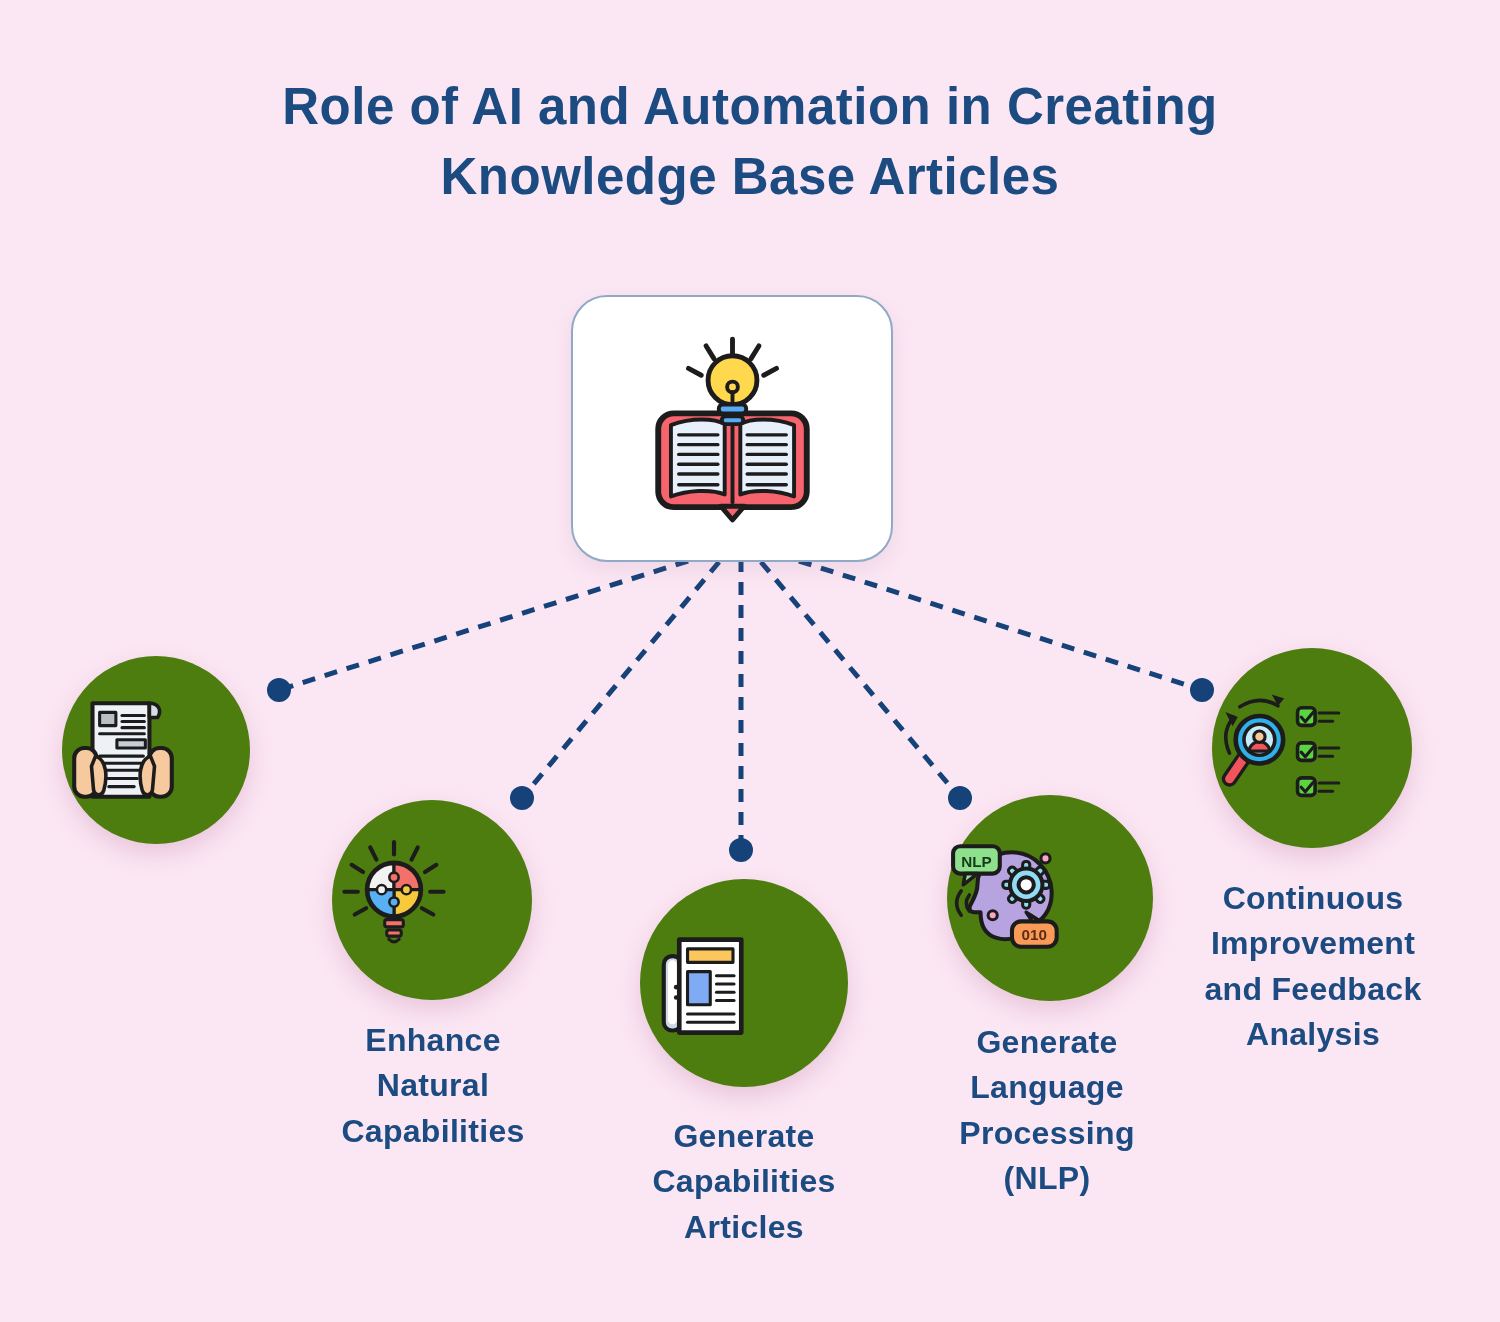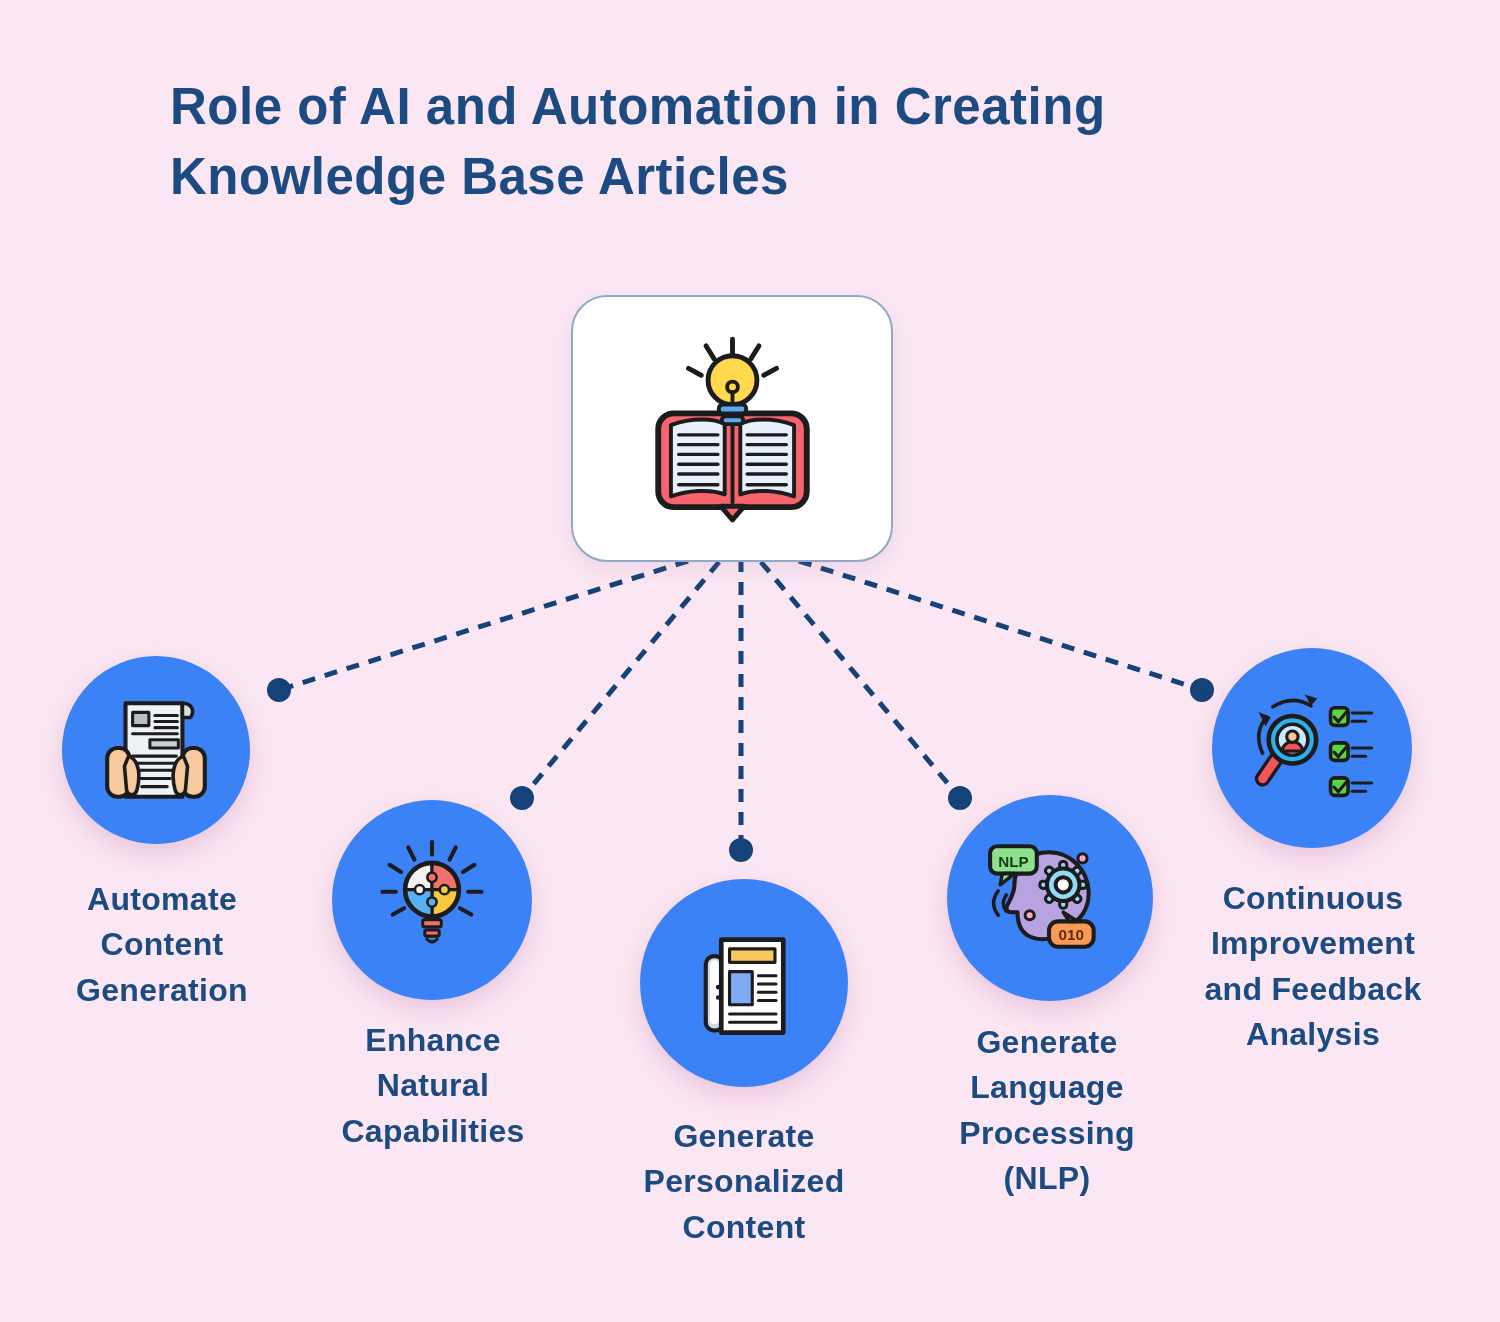--- a/index.html
+++ b/index.html
@@ -8,21 +8,21 @@
     position:relative;
     width:1500px;height:1322px;
     background:#fbe6f3;
     overflow:hidden;
   }
   .title{
     position:absolute;
     top:72px;left:50%;transform:translateX(-50%);
     width:1160px;
     margin:0;
-    text-align:left;
+    text-align:center;
     font-size:51px;
     line-height:1.38;
     font-weight:700;
     letter-spacing:0.5px;
     color:#1b4b80;
   }
   .connectors{
     position:absolute;top:0;left:0;
     width:1500px;height:1322px;
     pointer-events:none;
@@ -34,24 +34,24 @@
     left:571px;top:295px;
     width:318px;height:263px;
     background:#ffffff;
     border:2.5px solid #8fa9c7;
     border-radius:36px;
     box-shadow:0 8px 18px rgba(160,110,150,0.12);
     display:flex;align-items:center;justify-content:center;
   }
   .node-circle{
     position:absolute;
-    background:#3b82f6;
+    background:#4d7c0f;
     border-radius:50%;
     box-shadow:0 10px 22px rgba(190,120,160,0.28);
-    display:flex;align-items:center;justify-content:center;
+    display:flex;align-items:center;justify-content:flex-start;
   }
   .c1{left:62px;top:656px;width:188px;height:188px;}
   .c2{left:332px;top:800px;width:200px;height:200px;}
   .c3{left:640px;top:879px;width:208px;height:208px;}
   .c4{left:947px;top:795px;width:206px;height:206px;}
   .c5{left:1212px;top:648px;width:200px;height:200px;}
   .node-label{
     position:absolute;
     transform:translateX(-50%);
     text-align:center;
@@ -267,19 +267,18 @@
         <path d="M30,76 L17,95" stroke="#f2545b" stroke-width="8.5"></path>
 
         <circle cx="46" cy="57" r="23" fill="#2fb0ea" stroke-width="4.5"></circle>
         <circle cx="46" cy="57" r="15" fill="#c6ebfa" stroke-width="3.5"></circle>
         <path d="M36,68 A10,9 0 0 1 56,68 Z" fill="#f2545b" stroke-width="3"></path>
         <circle cx="46" cy="54" r="5.5" fill="#f8c89a" stroke-width="3"></circle>
       </g>
     </svg>
   </div>
 
-  <div class="node-label l1">Automate Content Generation</div>
   <div class="node-label l2">Enhance Natural Capabilities</div>
-  <div class="node-label l3">Generate Personalized Content</div>
+  <div class="node-label l3">Generate Capabilities Articles</div>
   <div class="node-label l4">Generate Language Processing (NLP)</div>
   <div class="node-label l5">Continuous Improvement and Feedback Analysis</div>
 
 </div>
 
 </body></html>

